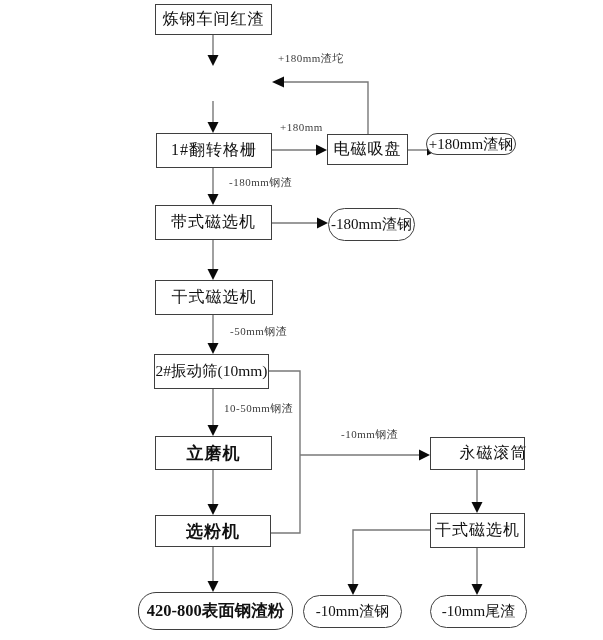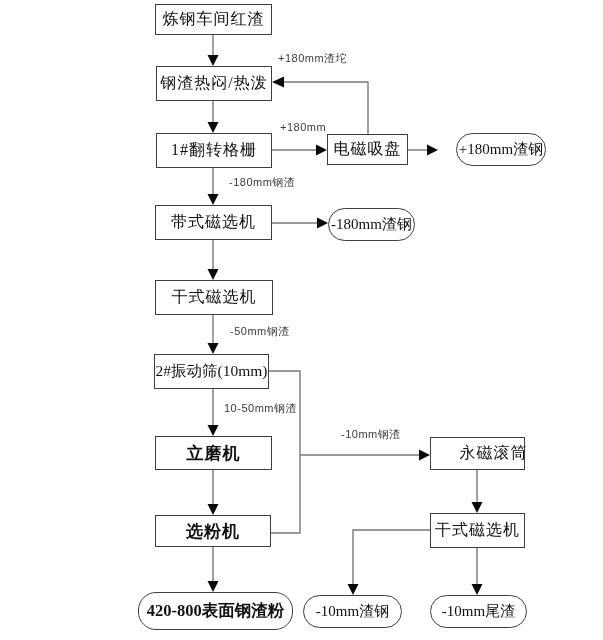--- a/index.html
+++ b/index.html
@@ -11,21 +11,21 @@
     position:absolute;box-sizing:border-box;border:1.4px solid #3f3f3f;background:#ffffff;
     display:flex;align-items:center;justify-content:center;
     font-size:16px;letter-spacing:1px;white-space:nowrap;z-index:2;
   }
   .rect{border-radius:0;}
   .stadium{border-radius:18px;}
   .bold{font-weight:bold;font-size:17px;}
   .product{font-weight:bold;font-size:16.5px;letter-spacing:0;}
   .edge-label{
     position:absolute;font-size:11px;color:#3c3c3c;letter-spacing:0.5px;
-    white-space:nowrap;z-index:3;font-family:Liberation Sans, sans-serif;
+    white-space:nowrap;z-index:3;font-family:Liberation Serif, serif;
   }
   svg.wires{position:absolute;left:0;top:0;z-index:1;}
   .wire{stroke:#787878;stroke-width:1.4;fill:none;}
   .head{fill:#0a0a0a;stroke:none;}
 </style>
 </head>
 <body>
 
 <div id="canvas">
 
@@ -99,41 +99,40 @@
         <polygon class="head" points="471.5,584 482.5,584 477,595"></polygon>
     </g>
     <g>
       <polyline class="wire" points="430,530 353,530 353,584"></polyline>
         <polygon class="head" points="347.5,584 358.5,584 353,595"></polygon>
     </g>
   </svg>
 
   <div class="node rect" style="left:155px;top:4px;width:117px;height:31px;">炼钢车间红渣</div>
 
-  <div class="node rect" style="left:156px;top:66px;width:116px;height:35px;">钢渣热闷/热泼</div>
 
   <div class="node rect" style="left:156px;top:133px;width:116px;height:35px;">1#翻转格栅</div>
 
   <div class="node rect" style="left:155px;top:205px;width:117px;height:35px;">带式磁选机</div>
 
   <div class="node rect" style="left:155px;top:280px;width:118px;height:35px;">干式磁选机</div>
 
   <div class="node rect" style="left:154px;top:354px;width:115px;height:35px;font-size:15.5px;letter-spacing:0;">2#振动筛(10mm)</div>
 
   <div class="node rect bold" style="left:155px;top:515px;width:116px;height:32px;">选粉机</div>
 
   <div class="node rect bold" style="left:155px;top:436px;width:117px;height:34px;">立磨机</div>
 
   <div class="node rect" style="left:327px;top:134px;width:81px;height:31px;">电磁吸盘</div>
 
   <div class="node rect" style="left:430px;top:437px;width:95px;height:33px;padding-left:32px;">永磁滚筒</div>
 
   <div class="node rect" style="left:430px;top:513px;width:95px;height:35px;">干式磁选机</div>
 
-  <div class="node stadium" style="left:456px;top:133px;width:90px;height:33px;font-size:15px;letter-spacing:0;">+180mm渣钢</div>
+  <div class="node stadium" style="left:426px;top:133px;width:90px;height:22px;font-size:15px;letter-spacing:0;">+180mm渣钢</div>
 
   <div class="node stadium" style="left:328px;top:208px;width:87px;height:33px;font-size:15px;letter-spacing:0;">-180mm渣钢</div>
 
   <div class="node stadium product" style="left:138px;top:592px;width:155px;height:38px;">420-800表面钢渣粉</div>
 
   <div class="node stadium" style="left:303px;top:595px;width:99px;height:33px;font-size:15px;letter-spacing:0;">-10mm渣钢</div>
 
   <div class="node stadium" style="left:430px;top:595px;width:97px;height:33px;font-size:15px;letter-spacing:0;">-10mm尾渣</div>
 
   <div class="edge-label" style="left:278px;top:51px;">+180mm渣坨</div>

